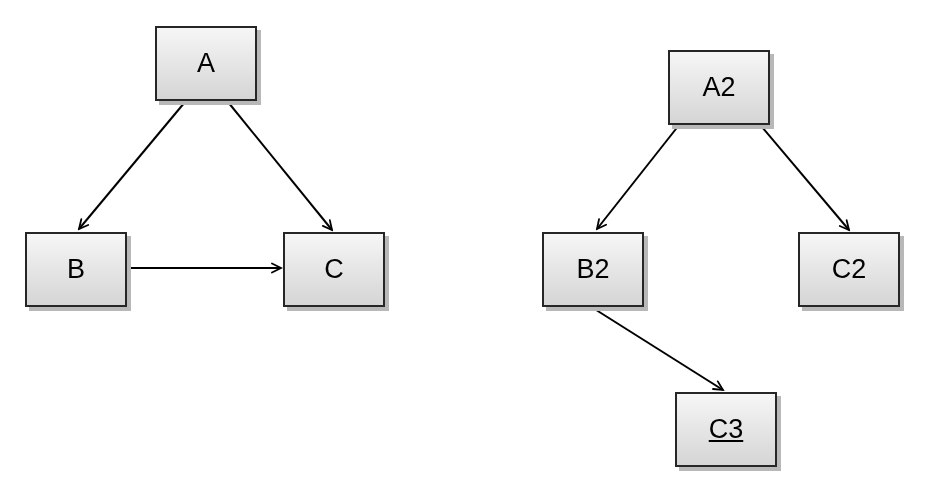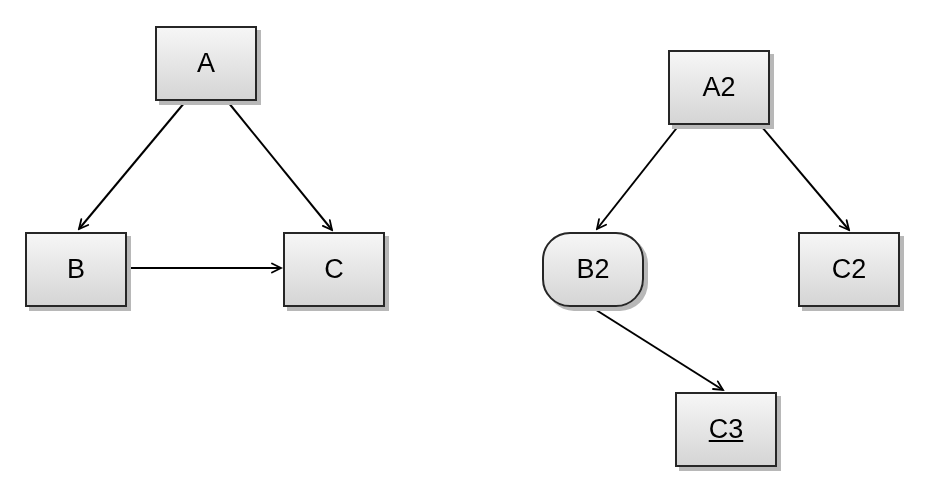--- a/index.html
+++ b/index.html
@@ -66,21 +66,21 @@
       </div>
       <div class="node" style="left: 25px; top: 232px; width: 102px; height: 75px;">
         <span class="node-label">B</span>
       </div>
       <div class="node" style="left: 283px; top: 232px; width: 102px; height: 75px;">
         <span class="node-label">C</span>
       </div>
       <div class="node" style="left: 668px; top: 25px; width: 102px; height: 75px; margin-top: 25px;">
         <span class="node-label">A2</span>
       </div>
-      <div class="node" style="left: 542px; top: 232px; width: 102px; height: 75px; border-radius: 28px;">
+      <div class="node" style="left: 542px; top: 232px; width: 102px; height: 75px;">
         <span class="node-label">B2</span>
       </div>
       <div class="node" style="left: 798px; top: 232px; width: 102px; height: 75px; text-align: right;">
         <span class="node-label">C2</span>
       </div>
       <div class="node" style="left: 675px; top: 392px; width: 102px; height: 75px; text-decoration: underline;">
         <span class="node-label">C3</span>
       </div>
     </div>
 </div>

